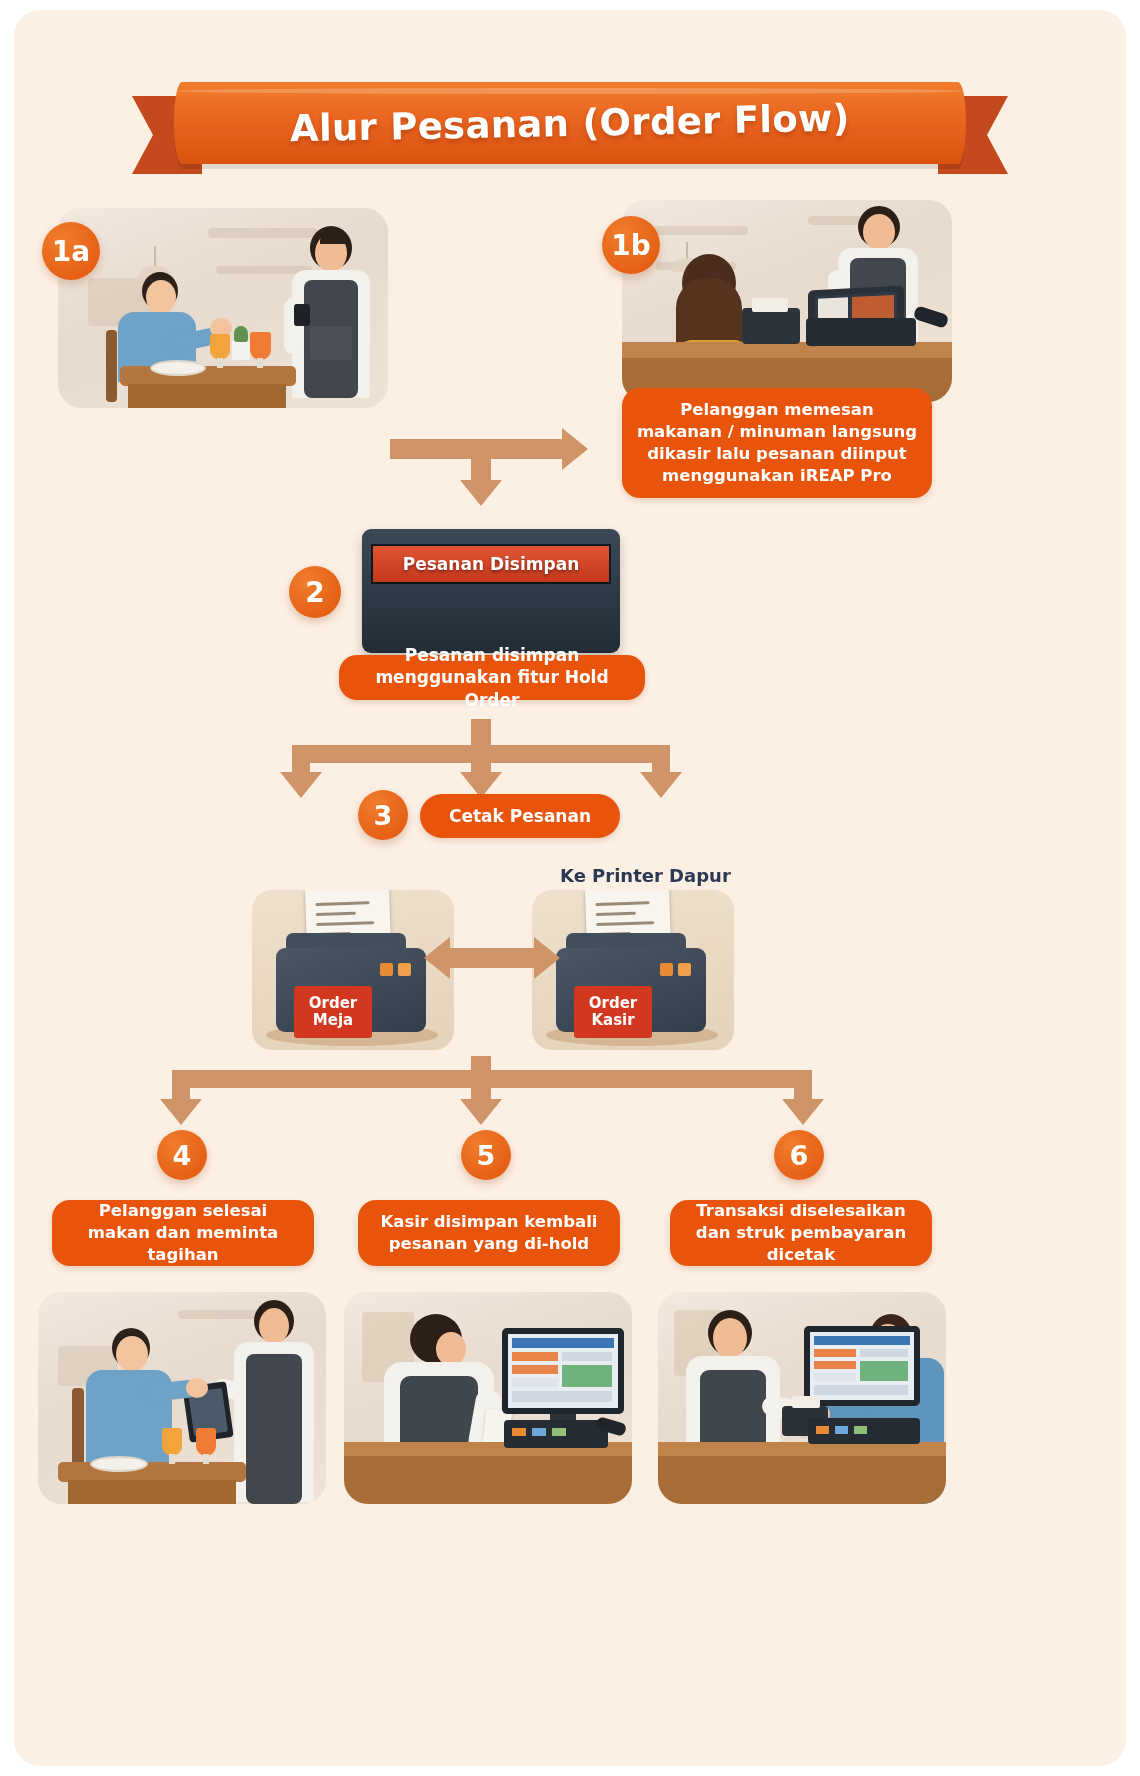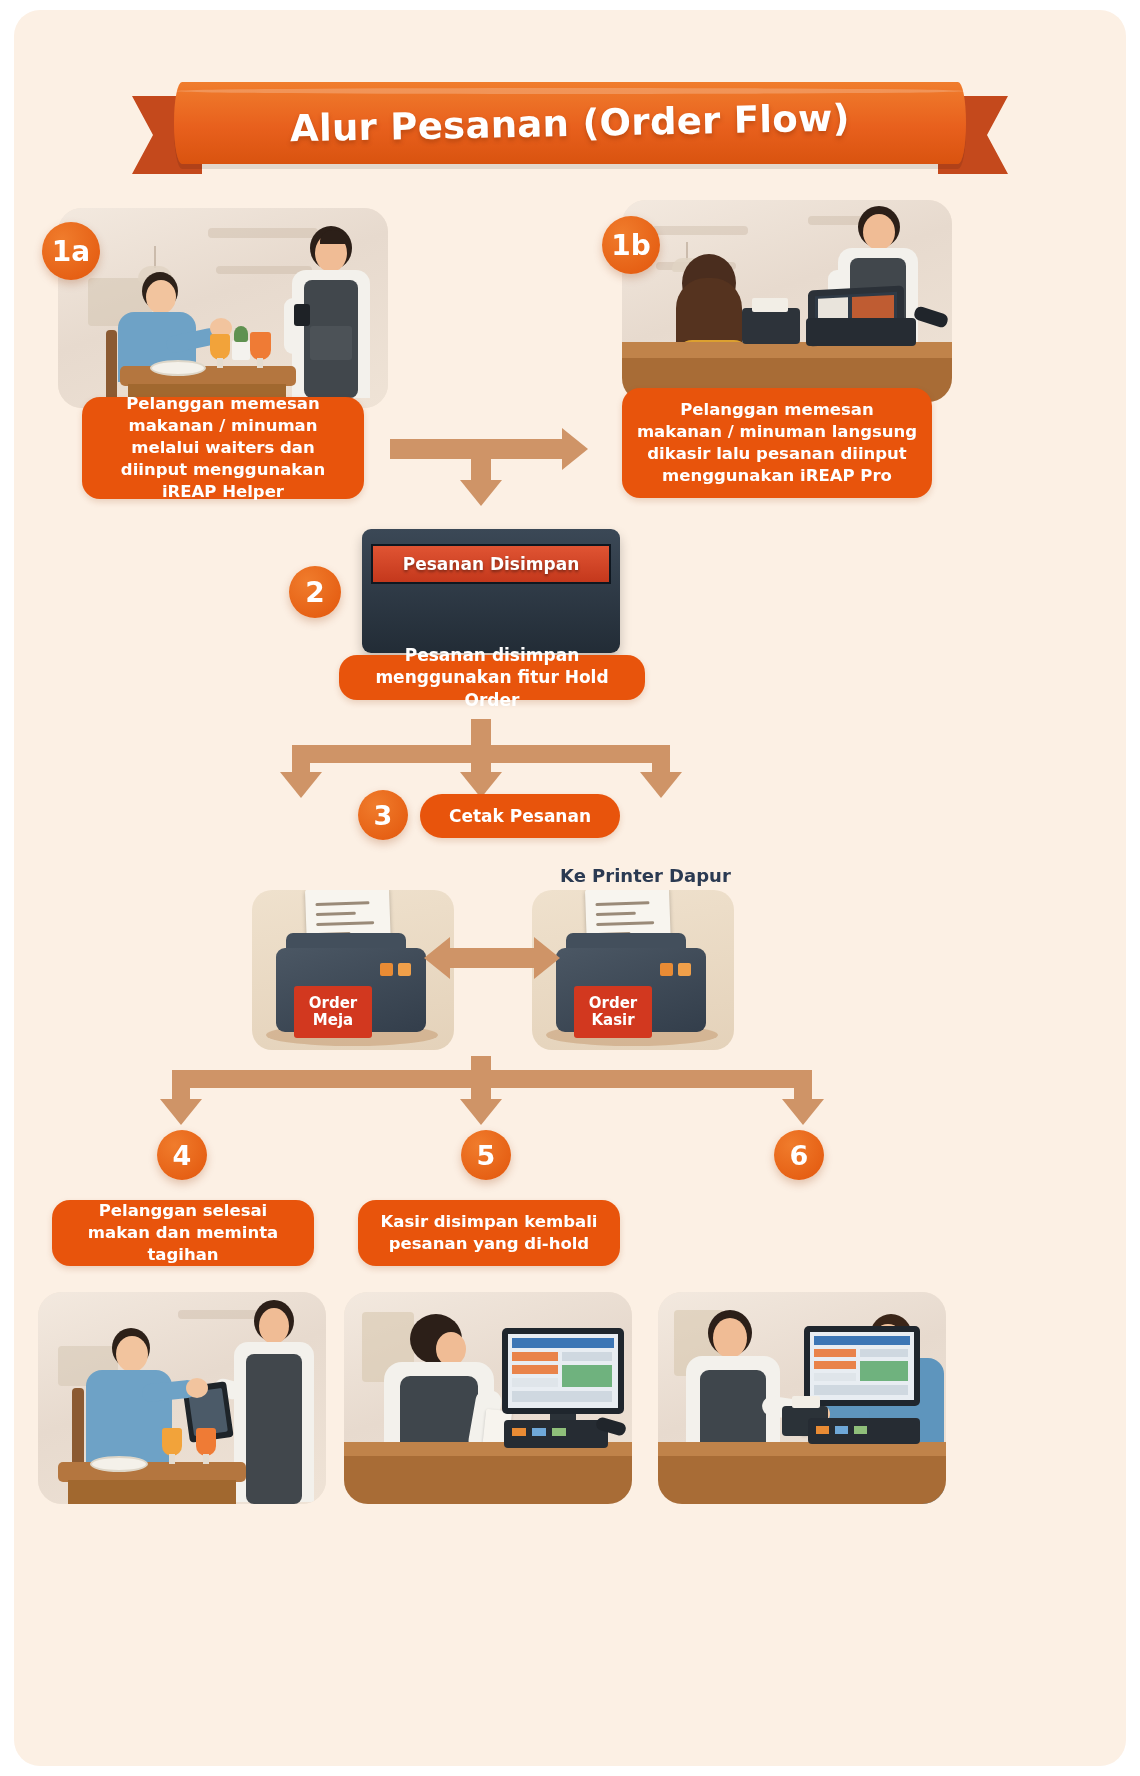--- a/index.html
+++ b/index.html
@@ -188,21 +188,20 @@
 
     <div class="sh" style="left:152px;top:126px;width:20px;height:26px;background:#f2a33a;border-radius:3px 3px 10px 10px;"></div>
     <div class="sh" style="left:159px;top:150px;width:6px;height:10px;background:#e4dcd0;"></div>
     <div class="sh" style="left:192px;top:124px;width:21px;height:28px;background:#ef7b35;border-radius:3px 3px 10px 10px;"></div>
     <div class="sh" style="left:199px;top:150px;width:6px;height:10px;background:#e4dcd0;"></div>
 
     <div class="sh" style="left:174px;top:132px;width:18px;height:20px;background:#f4f2ee;border-radius:2px;"></div>
     <div class="sh" style="left:176px;top:118px;width:14px;height:16px;background:#5f9150;border-radius:50% 50% 20% 20%;"></div>
   </div>
   <div class="badge" style="left:28px; top:212px; width:58px; height:58px; font-size:28px;">1a</div>
-  <div class="pill" style="left:68px; top:387px; width:282px; height:102px; font-size:16.5px;">Pelanggan memesan makanan / minuman melalui waiters dan diinput menggunakan iREAP Helper</div>
 
   <div class="photo" style="left:608px; top:190px; width:330px; height:202px;">
     <div class="bg-room"></div>
     <div class="blurshelf" style="left:30px;top:26px;width:96px;height:9px;"></div>
     <div class="blurshelf" style="left:34px;top:62px;width:80px;height:8px;"></div>
     <div class="blurshelf" style="left:186px;top:16px;width:88px;height:9px;"></div>
     <div class="sh" style="left:64px;top:42px;width:0;height:18px;border-left:2px solid rgba(170,150,130,.5);"></div>
     <div class="sh" style="left:50px;top:58px;width:30px;height:14px;background:rgba(225,212,195,.85);border-radius:15px 15px 4px 4px;"></div>
 
     <div class="sh rnd" style="left:236px;top:6px;width:42px;height:42px;background:#2c1f18;"></div>
@@ -371,20 +370,21 @@
 
     <div class="sh" style="left:160px;top:128px;width:104px;height:28px;background:#262c33;border-radius:4px;"></div>
     <div class="sh" style="left:168px;top:136px;width:14px;height:8px;background:#e98b34;"></div>
     <div class="sh" style="left:188px;top:136px;width:14px;height:8px;background:#6fa8d8;"></div>
     <div class="sh" style="left:208px;top:136px;width:14px;height:8px;background:#8fbf7a;"></div>
 
     <div class="sh" style="left:252px;top:128px;width:30px;height:13px;background:#20252b;border-radius:6px;transform:rotate(16deg);"></div>
   </div>
 
   <div class="badge" style="left:760px; top:1120px; width:50px; height:50px; font-size:27px;">6</div>
+  <div class="pill" style="left:656px; top:1190px; width:262px; height:66px; font-size:16.5px;">Transaksi diselesaikan dan struk pembayaran dicetak</div>
   <div class="photo" style="left:644px; top:1282px; width:288px; height:212px;">
     <div class="bg-room"></div>
     <div class="blurshelf" style="left:16px;top:18px;width:50px;height:66px;background:rgba(214,196,172,.55);"></div>
 
     <div class="sh rnd" style="left:50px;top:18px;width:44px;height:46px;background:#2c1f18;"></div>
     <div class="sh rnd" style="left:55px;top:26px;width:34px;height:40px;background:#f0bc95;"></div>
     <div class="sh" style="left:28px;top:64px;width:94px;height:148px;background:#f3f1ec;border-radius:16px 16px 0 0;"></div>
     <div class="sh" style="left:42px;top:78px;width:66px;height:134px;background:#3f464c;border-radius:9px;"></div>
     <div class="sh" style="left:104px;top:106px;width:46px;height:20px;background:#f3f1ec;border-radius:10px;transform:rotate(8deg);"></div>
 

